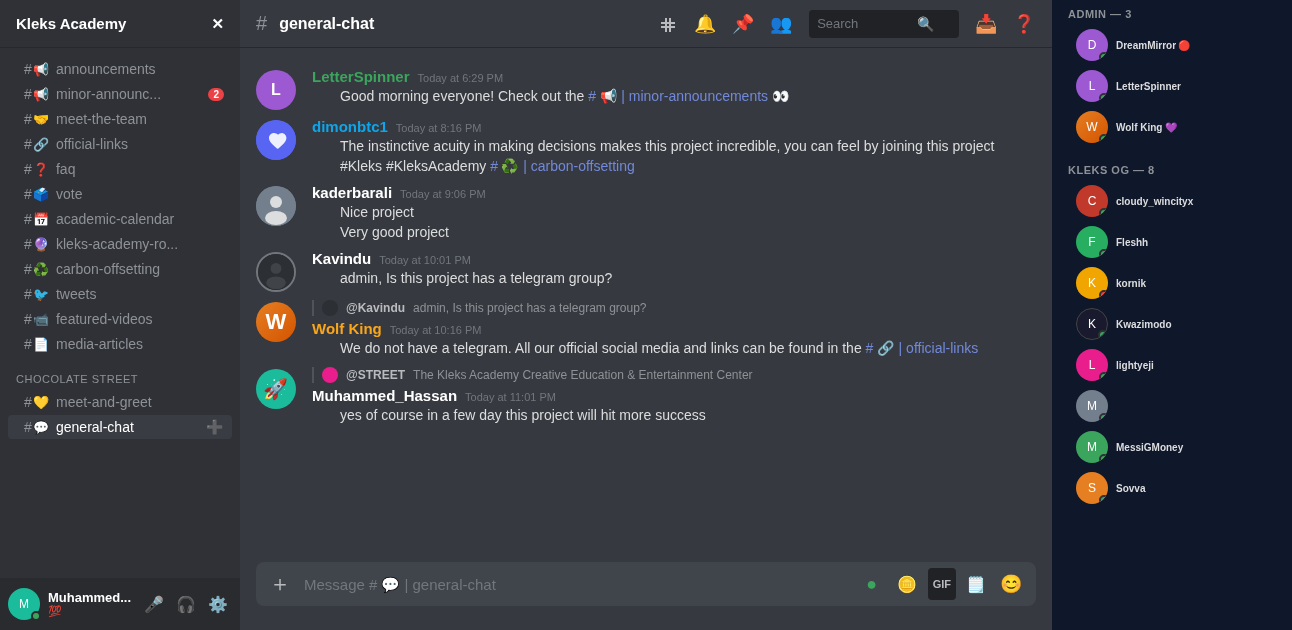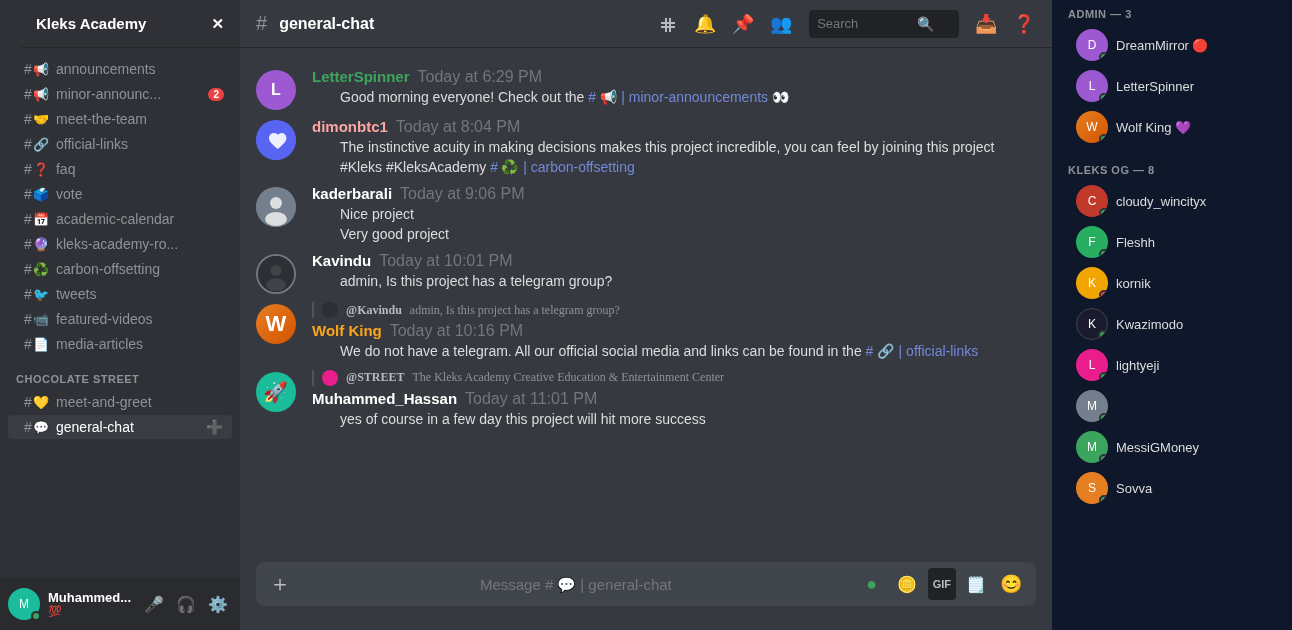--- a/index.html
+++ b/index.html
@@ -1,24 +1,24 @@
 <!DOCTYPE html>
 <html><head>
   <meta charset="utf-8">
   <style>
     * { margin: 0; padding: 0; box-sizing: border-box; }
     body { font-family: 'Segoe UI', Arial, sans-serif; background: #36393f; color: #dcddde; width: 1292px; height: 630px; overflow: hidden; display: flex; }
 
     
     .sidebar { width: 240px; background: #2f3136; display: flex; flex-direction: column; flex-shrink: 0; }
-    .server-header { height: 48px; background: #2f3136; border-bottom: 1px solid #26282c; display: flex; align-items: center; padding: 0 16px; font-weight: 700; font-size: 15px; color: #fff; cursor: pointer; justify-content: space-between; margin-left: 20px; }
+    .server-header { height: 48px; background: #2f3136; border-bottom: 1px solid #26282c; display: flex; align-items: center; padding: 0 16px; font-weight: 700; font-size: 15px; color: #fff; cursor: pointer; justify-content: space-between; }
     .channels-list { flex: 1; overflow-y: auto; padding: 8px 0; }
     .channels-list::-webkit-scrollbar { width: 4px; }
     .channels-list::-webkit-scrollbar-thumb { background: #202225; border-radius: 2px; }
-    .channel-category { font-size: 11px; font-weight: 700; color: #8e9297; padding: 16px 8px 4px 16px; text-transform: uppercase; letter-spacing: 0.5px; display: flex; align-items: flex-start; justify-content: space-between; }
+    .channel-category { font-size: 11px; font-weight: 400; color: #8e9297; padding: 16px 8px 4px 16px; text-transform: uppercase; letter-spacing: 0.5px; display: flex; align-items: flex-start; justify-content: space-between; }
     .channel-item { display: flex; align-items: center; padding: 4px 8px 4px 16px; border-radius: 4px; margin: 1px 8px; color: #8e9297; font-size: 14px; cursor: pointer; position: relative; }
     .channel-item.active { background: #393c43; color: #fff; }
     .channel-icon { margin-right: 6px; font-size: 13px; color: #8e9297; }
     .channel-name { font-size: 14px; }
     .badge { background: #ed4245; color: #fff; font-size: 10px; font-weight: 700; border-radius: 8px; padding: 1px 5px; margin-left: auto; }
     .user-panel { height: 52px; background: #292b2f; display: flex; align-items: center; padding: 0 8px; gap: 8px; }
     .user-avatar-small { width: 32px; height: 32px; border-radius: 50%; background: #5865f2; display: flex; align-items: center; justify-content: center; font-size: 12px; color: #fff; position: relative; flex-shrink: 0; }
     .user-status-dot { width: 10px; height: 10px; border-radius: 50%; background: #3ba55d; border: 2px solid #292b2f; position: absolute; bottom: -1px; right: -1px; }
     .user-info { flex: 1; }
     .user-name-small { font-size: 13px; font-weight: 700; color: #fff; }
@@ -43,46 +43,46 @@
     .messages-container { flex: 1; overflow-y: auto; padding: 16px 0; }
     .messages-container::-webkit-scrollbar { width: 6px; }
     .messages-container::-webkit-scrollbar-thumb { background: #202225; border-radius: 3px; }
     .message { display: flex; padding: 4px 16px; gap: 16px; }
     .avatar { width: 40px; height: 40px; border-radius: 50%; flex-shrink: 0; display: flex; align-items: center; justify-content: center; font-size: 16px; font-weight: 700; color: #fff; background: #5865f2; margin-top: 2px; overflow: hidden; }
     .message-content { flex: 1; }
     .message-header { display: flex; align-items: baseline; gap: 8px; margin-bottom: 2px; }
     .message-author { font-weight: 700; font-size: 15px; color: #fff; }
     .message-author.green { color: #3ba55d; }
     .message-author.yellow { color: #faa61a; }
-    .message-timestamp { font-size: 16px; color: #72767d; }
+    .message-timestamp { font-size: 11px; color: #72767d; }
     .message-text { font-size: 14px; color: #dcddde; line-height: 1.4; margin-left: 28px; }
     .channel-link { color: #7289da; cursor: pointer; }
-    .reply-preview { display: flex; align-items: center; gap: 8px; margin-bottom: 4px; padding-left: 8px; border-left: 2px solid #4f545c; font-size: 12px; color: #8e9297; font-family: Liberation Serif, serif; }
+    .reply-preview { display: flex; align-items: center; gap: 8px; margin-bottom: 4px; padding-left: 8px; border-left: 2px solid #4f545c; font-size: 12px; color: #8e9297; }
     .reply-avatar { width: 16px; height: 16px; border-radius: 50%; background: #5865f2; display: flex; align-items: center; justify-content: center; font-size: 8px; color: #fff; }
     .reply-author { color: #b9bbbe; font-weight: 600; }
 
     
     .message-input-area { padding: 0 16px 24px; flex-shrink: 0; }
     .message-input-box { background: #40444b; border-radius: 8px; display: flex; align-items: center; padding: 0 8px; min-height: 44px; gap: 8px; }
     .input-btn { background: none; border: none; color: #b9bbbe; cursor: pointer; font-size: 20px; display: flex; align-items: center; justify-content: center; width: 32px; height: 32px; border-radius: 4px; }
-    .message-input { flex: 1; background: transparent; border: none; color: #dcddde; font-size: 15px; outline: none; padding: 10px 0; text-align: center; }
+    .message-input { flex: 1; background: transparent; border: none; color: #dcddde; font-size: 15px; outline: none; padding: 10px 0; }
     .message-input::placeholder { color: #72767d; }
     .input-actions { display: flex; gap: 4px; align-items: center; }
 
     
     .right-sidebar { width: 240px; background: #0f172a; padding: 0 0; overflow-y: auto; flex-shrink: 0; }
     .right-sidebar::-webkit-scrollbar { width: 4px; }
     .right-sidebar::-webkit-scrollbar-thumb { background: #202225; border-radius: 2px; }
     .member-category { font-size: 11px; font-weight: 700; color: #8e9297; padding: 8px 16px 4px; text-transform: uppercase; letter-spacing: 0.5px; }
     .member-item { display: flex; align-items: center; padding: 4px 8px 4px 16px; border-radius: 4px; margin: 1px 8px; cursor: pointer; gap: 8px; }
     .member-avatar { width: 32px; height: 32px; border-radius: 50%; background: #5865f2; display: flex; align-items: center; justify-content: center; font-size: 12px; color: #fff; flex-shrink: 0; position: relative; overflow: hidden; }
     .member-status { width: 10px; height: 10px; border-radius: 50%; background: #3ba55d; border: 2px solid #2f3136; position: absolute; bottom: -1px; right: -1px; }
     .member-status.dnd { background: #ed4245; }
     .member-info { flex: 1; min-width: 0; }
-    .member-name { font-size: 13px; color: #dcddde; font-weight: 400; white-space: nowrap; overflow: hidden; text-overflow: ellipsis; }
+    .member-name { font-size: 10px; color: #dcddde; font-weight: 700; white-space: nowrap; overflow: hidden; text-overflow: ellipsis; }
     .member-activity { font-size: 11px; color: #8e9297; white-space: nowrap; overflow: hidden; text-overflow: ellipsis; }
 
     
     .av-purple { background: #9c59d1; }
     .av-orange { background: #e67e22; }
     .av-blue { background: #3498db; }
     .av-grey { background: #747f8d; }
     .av-dark { background: #2c2f33; }
     .av-teal { background: #1abc9c; }
 
@@ -237,22 +237,22 @@
 
     <div class="message">
       <div class="avatar av-blue" style="background:#5865f2; font-size:22px; padding:0; align-items:center; justify-content:center;">
         <svg viewBox="0 0 40 40" width="40" height="40">
             <circle cx="20" cy="20" r="20" fill="#5865f2"></circle>
             <path d="M26 13c-1.5 0-3 .7-3.9 1.8C21 13.7 19.5 13 18 13c-2.8 0-5 2.2-5 5 0 3.5 3.2 6.3 8 10.5.4.4 1 .4 1.4 0 4.8-4.2 8-7 8-10.5 0-2.8-2.2-5-5-5z" fill="white" opacity="0.9"></path>
           </svg>
       </div>
       <div class="message-content">
         <div class="message-header">
-          <span class="message-author" style="color:#fca5a5;">dimonbtc1</span>
-          <span class="message-timestamp">Today at 8:04 PM</span>
+          <span class="message-author" style="color:#0ea5e9;">dimonbtc1</span>
+          <span class="message-timestamp">Today at 8:16 PM</span>
         </div>
         <div class="message-text">
           The instinctive acuity in making decisions makes this project incredible, you can feel by joining this project  #Kleks #KleksAcademy <span class="channel-link"># ♻️ | carbon-offsetting</span>
         </div>
       </div>
     </div>
 
     <div class="message">
       <div class="avatar av-grey" style="background:#747f8d; font-size:22px; padding:0; align-items:center; justify-content:center;">
         <svg viewBox="0 0 40 40" width="40" height="40">

